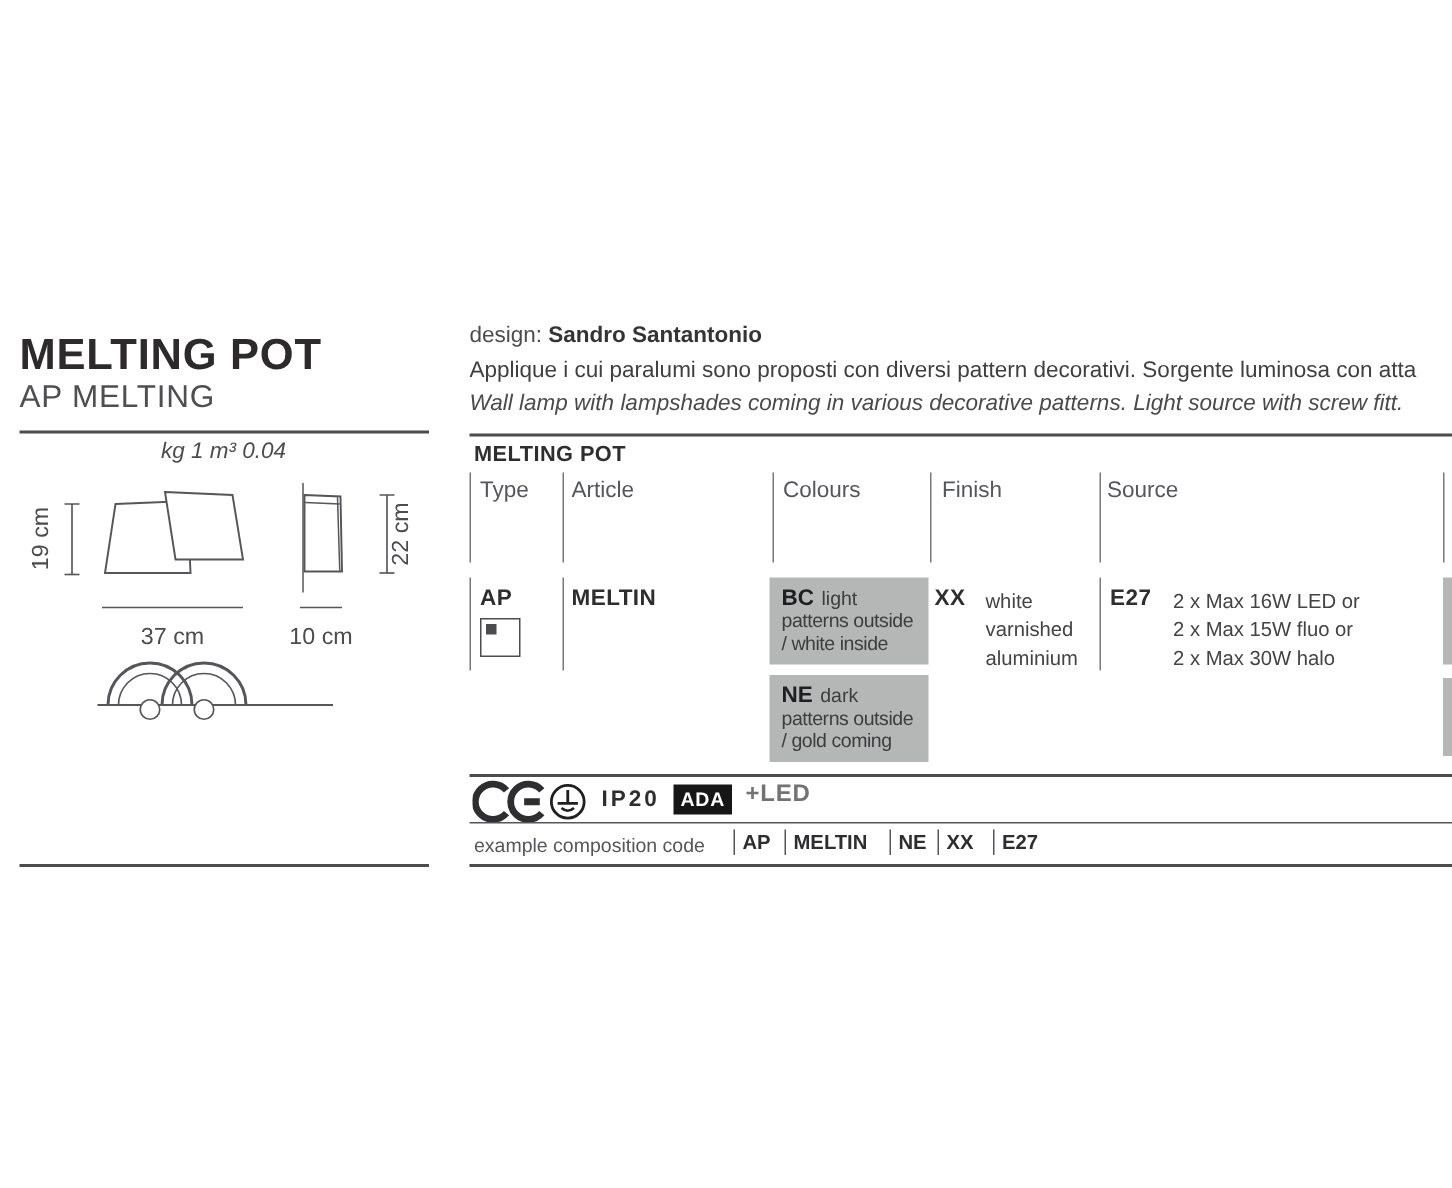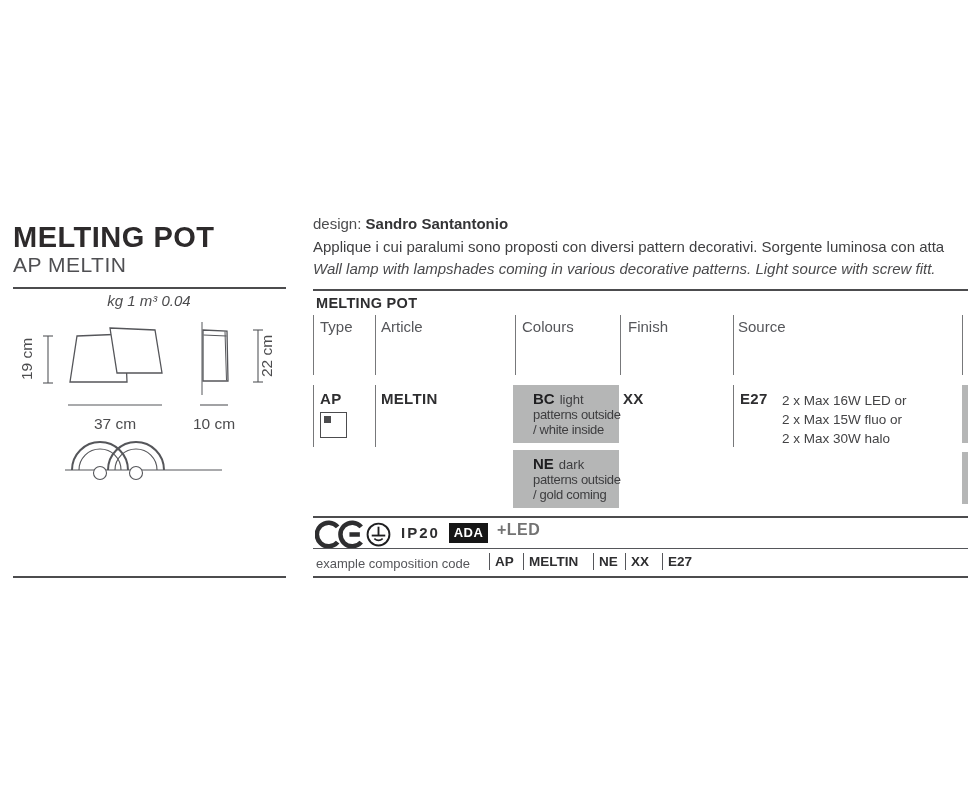--- a/index.html
+++ b/index.html
@@ -19,21 +19,21 @@
   .design-line{left:313px;top:215px;font-size:15px;color:#4c4c4e;white-space:nowrap;}
   .design-line b{color:#343436;}
   .desc{left:313px;top:238px;width:655px;font-size:15px;color:#3f3f41;white-space:nowrap;overflow:hidden;}
   .desc.en{top:260px;font-style:italic;color:#4a4a4c;}
 
   .table-title{left:316px;top:295px;font-size:14.5px;font-weight:bold;color:#2e2e30;letter-spacing:0.3px;}
   .col-header{position:absolute;top:318px;font-size:15px;font-weight:normal;color:#55565a;}
   .code-cell{position:absolute;font-size:15px;font-weight:bold;color:#2e2e30;letter-spacing:0.3px;}
   .small-lines{position:absolute;font-size:13.5px;line-height:19px;color:#434345;}
 
-  .colour-box{position:absolute;left:513px;width:106px;height:58px;background:#b5b6b6;box-sizing:border-box;padding:6px 0 0 20px;}
+  .colour-box{position:absolute;left:513px;width:106px;height:58px;background:#b5b6b6;box-sizing:border-box;padding:6px 0 0 8px;}
   .colour-box .l1{font-size:13px;color:#3d3d3f;line-height:16px;white-space:nowrap;}
   .colour-box .l1 b{font-size:15px;color:#1f1f21;margin-right:5px;}
   .colour-box .l2{font-size:13px;line-height:14.5px;color:#3d3d3f;letter-spacing:-0.3px;white-space:nowrap;}
   .gray-sliver{position:absolute;left:962px;width:6px;background:#b5b6b6;}
 
   .type-square{position:absolute;left:320px;top:412px;width:27px;height:26px;border:1.5px solid #4c4c4e;box-sizing:border-box;background:#fff;}
   .type-square .dot{position:absolute;left:3px;top:3px;width:7px;height:7px;background:#4c4c4e;}
 
   .ip-rating{left:401px;top:524px;font-size:15px;font-weight:bold;letter-spacing:2px;color:#2e2e30;}
   .ada-badge{left:449px;top:523px;width:39px;height:20px;background:#161616;color:#ffffff;
@@ -45,21 +45,21 @@
              border-left:1px solid #55565a;padding-left:5px;height:17px;line-height:17px;}
 
   svg text{font-family:"Liberation Sans", sans-serif;}
 </style>
 </head>
 <body>
 
 <div id="page">
 
   <div class="abs page-title">MELTING POT</div>
-  <div class="abs product-code">AP MELTIN</div>
+  <div class="abs product-code">AP MELTING</div>
   <div class="hline" style="left:13px;top:287px;width:273px;"></div>
   <div class="abs weight-note">kg 1 m³ 0.04</div>
 
   <svg class="abs" style="left:14px;top:310px;" width="280" height="215" viewBox="0 0 280 215">
     <g stroke="#55565a" fill="none" stroke-width="1.3">
 
       <polygon points="63,26 111,24 113,72 56,72" fill="#ffffff"></polygon>
       <polygon points="96,18 141,20 148,63 103,63" fill="#ffffff"></polygon>
 
       <g stroke-width="1.1">
@@ -141,20 +141,25 @@
   </div>
   <div class="colour-box" style="top:450px;">
     <div class="l1"><b>NE</b><span>dark</span></div>
     <div class="l2">patterns outside</div>
     <div class="l2">/ gold coming</div>
   </div>
   <div class="gray-sliver" style="top:385px;height:58px;"></div>
   <div class="gray-sliver" style="top:452px;height:52px;"></div>
 
   <div class="code-cell" style="left:623px;top:390px;">XX</div>
+  <div class="small-lines" style="left:657px;top:391px;">
+    <div>white</div>
+    <div>varnished</div>
+    <div>aluminium</div>
+  </div>
 
   <div class="code-cell" style="left:740px;top:390px;">E27</div>
   <div class="small-lines" style="left:782px;top:391px;">
     <div>2 x Max 16W LED or</div>
     <div>2 x Max 15W fluo or</div>
     <div>2 x Max 30W halo</div>
   </div>
 
   <div class="hline" style="left:313px;top:516px;width:655px;"></div>
 

